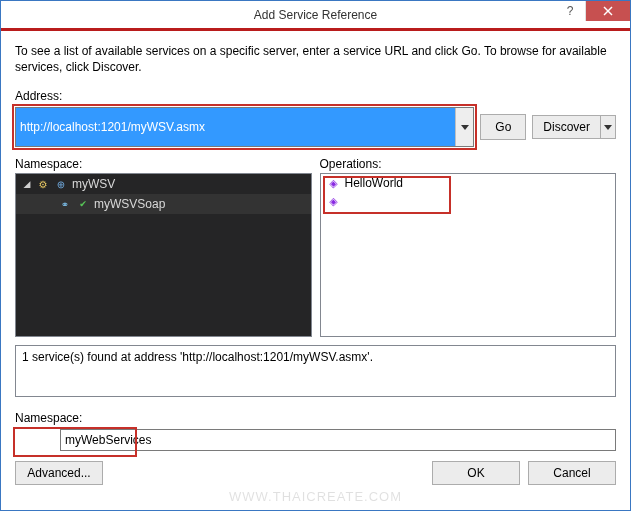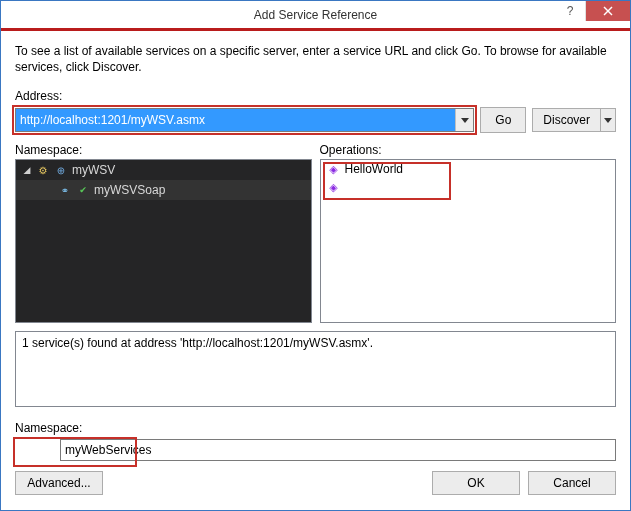--- a/index.html
+++ b/index.html
@@ -9,41 +9,41 @@
   .titlebar-title { font-size: 12px; color: #333; }
   .titlebar-controls { position: absolute; right: 0; top: 0; display: flex; }
   .tb-btn { width: 45px; height: 20px; display: flex; align-items: center; justify-content: center; font-size: 12px; color: #333; border-left: 1px solid #e0e0e0; }
   .tb-help { width: 30px; height: 20px; display: flex; align-items: center; justify-content: center; font-size: 12px; color: #555; }
   .tb-close { background: #c75050; color: #fff; }
   .tb-close svg { stroke: #fff; }
   .content { padding: 12px 14px 10px 14px; font-size: 12px; color: #000; }
   .intro { font-size: 12px; line-height: 1.35; color: #000; margin-bottom: 14px; }
   .label { font-size: 12px; margin-bottom: 4px; }
   .addr-row { display: flex; align-items: center; gap: 6px; margin-bottom: 10px; }
-  .addr-combo { flex: 1; height: 24px; border: 1px solid #7a7a7a; position: relative; display: flex; background: #fff; outline: 2px solid #c63029; outline-offset: 1px; }
+  .addr-combo { flex: 1; height: 40px; border: 1px solid #7a7a7a; position: relative; display: flex; background: #fff; outline: 2px solid #c63029; outline-offset: 1px; }
   .addr-input { flex: 1; border: none; height: 100%; padding: 0 4px; font-size: 12px; color: #fff; background: #3399ff; outline: none; }
   .addr-drop { width: 18px; height: 100%; display: flex; align-items: center; justify-content: center; border-left: 1px solid #bfbfbf; background: #eee; }
   .btn { height: 24px; background: #ececec; border: 1px solid #acacac; padding: 12px 14px; font-size: 12px; display: inline-flex; align-items: center; justify-content: center; cursor: default; }
   .discover-split { display: flex; }
   .discover-split .btn { padding: 0 10px; border-right: none; }
   .discover-drop { width: 16px; height: 24px; border: 1px solid #acacac; background: #ececec; display: flex; align-items: center; justify-content: center; }
   .panes { display: flex; gap: 8px; margin-bottom: 8px; }
   .pane { flex: 1; display: flex; flex-direction: column; }
   .pane-label { font-size: 12px; margin-bottom: 2px; }
   .services-box { height: 164px; border: 1px solid #828790; background: #252526; color: #d8d8d8; font-size: 12px; overflow: auto; }
   .ops-box { height: 164px; border: 1px solid #828790; background: #fff; color: #000; font-size: 12px; overflow: auto; position: relative; }
   .tree-row { display: flex; align-items: center; height: 20px; padding-left: 6px; gap: 4px; }
   .tree-row.selected { background: #333; }
   .indent { width: 14px; display: inline-block; }
   .expander { width: 10px; display: inline-flex; justify-content: center; font-size: 9px; color: #d0d0d0; }
   .svc-icon { width: 14px; height: 14px; display: inline-flex; align-items: center; justify-content: center; font-size: 10px; }
   .op-row { display: flex; align-items: center; height: 18px; padding-left: 6px; gap: 4px; }
   .op-icon { width: 14px; height: 14px; display: inline-flex; align-items: center; justify-content: center; color: #8a2be2; font-size: 11px; }
   .ops-highlight { position: absolute; left: 2px; top: 2px; width: 128px; height: 38px; border: 2px solid #c63029; pointer-events: none; }
-  .status-box { height: 76px; border: 1px solid #828790; background: #fff; padding: 4px 6px; font-size: 12px; color: #000; overflow: auto; margin-bottom: 14px; }
+  .status-box { height: 52px; border: 1px solid #828790; background: #fff; padding: 4px 6px; font-size: 12px; color: #000; overflow: auto; margin-bottom: 14px; }
   .ns-row { margin-bottom: 10px; }
   .ns-input-wrap { position: relative; padding-left: 45px; }
   .ns-input { width: 100%; height: 22px; border: 1px solid #7a7a7a; padding: 0 4px; font-size: 12px; }
   .ns-highlight { position: absolute; left: -2px; top: -2px; width: 124px; height: 30px; border: 2px solid #c63029; pointer-events: none; }
   .footer { display: flex; justify-content: space-between; align-items: center; text-align: center; }
   .footer-right { display: flex; gap: 8px; }
   .footer .btn { min-width: 88px; justify-content: center; padding: 0; }
   .watermark { position: absolute; bottom: 6px; left: 0; right: 0; text-align: center; font-size: 13px; color: rgba(0,0,0,0.12); letter-spacing: 1px; pointer-events: none; }
   .caret-down { width:0; height:0; border-left:4px solid transparent; border-right:4px solid transparent; border-top:5px solid #333; }
   .globe-icon { color:#6fa8dc; }
@@ -136,13 +136,14 @@
     <div class="footer">
       <div class="btn">Advanced...</div>
       <div class="footer-right">
         <div class="btn">OK</div>
         <div class="btn">Cancel</div>
       </div>
     </div>
 
   </div>
 
+  <div class="watermark">WWW.THAICREATE.COM</div>
 </div>
 
 </body></html>

